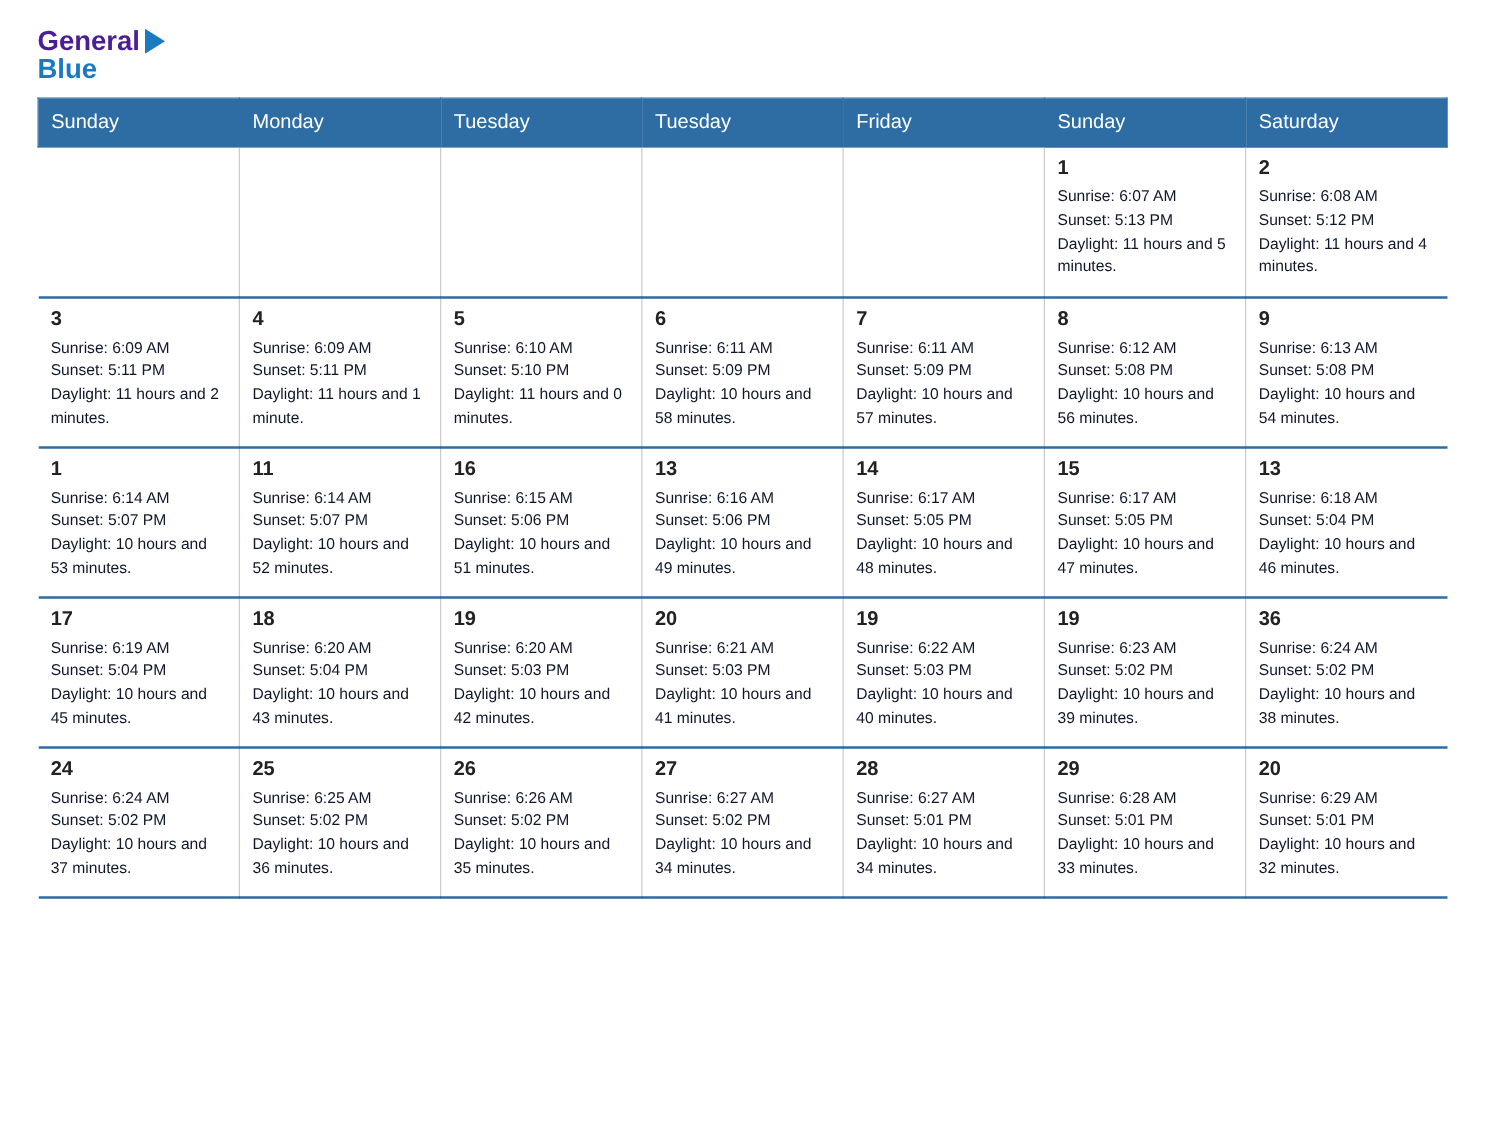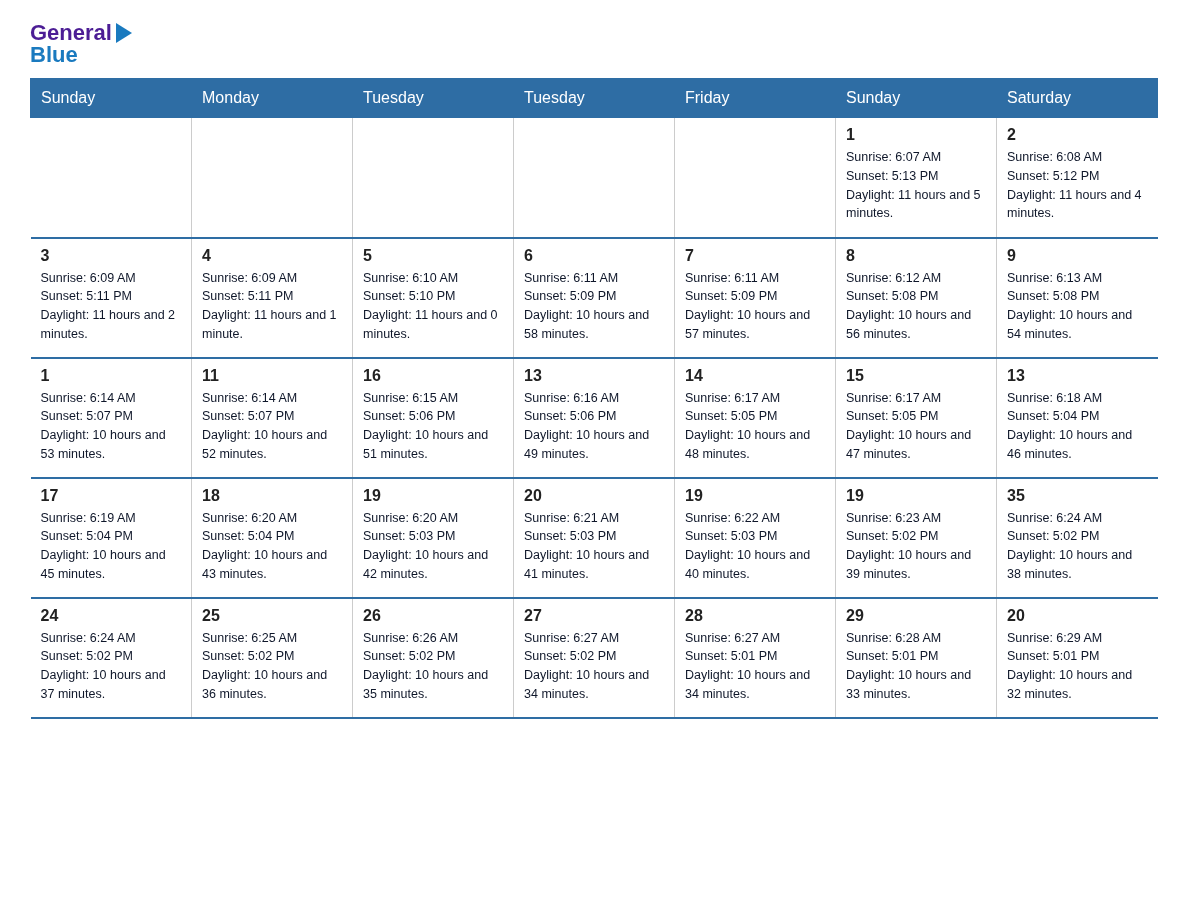--- a/index.html
+++ b/index.html
@@ -235,21 +235,21 @@
         </td>
         <td>
           <span class="day-num">19</span>
           <div class="cell-info">Sunrise: 6:22 AM<br>Sunset: 5:03 PM<br>Daylight: 10 hours and 40 minutes.</div>
         </td>
         <td>
           <span class="day-num">19</span>
           <div class="cell-info">Sunrise: 6:23 AM<br>Sunset: 5:02 PM<br>Daylight: 10 hours and 39 minutes.</div>
         </td>
         <td>
-          <span class="day-num">35</span>
+          <span class="day-num">36</span>
           <div class="cell-info">Sunrise: 6:24 AM<br>Sunset: 5:02 PM<br>Daylight: 10 hours and 38 minutes.</div>
         </td>
       </tr>
       <tr>
         <td>
           <span class="day-num">24</span>
           <div class="cell-info">Sunrise: 6:24 AM<br>Sunset: 5:02 PM<br>Daylight: 10 hours and 37 minutes.</div>
         </td>
         <td>
           <span class="day-num">25</span>

